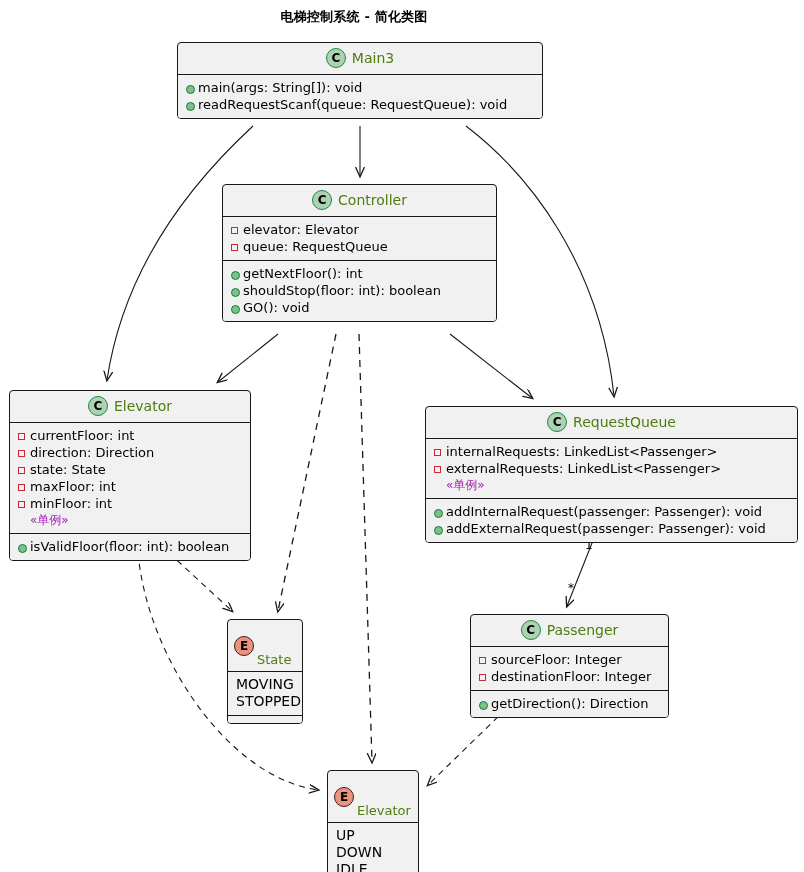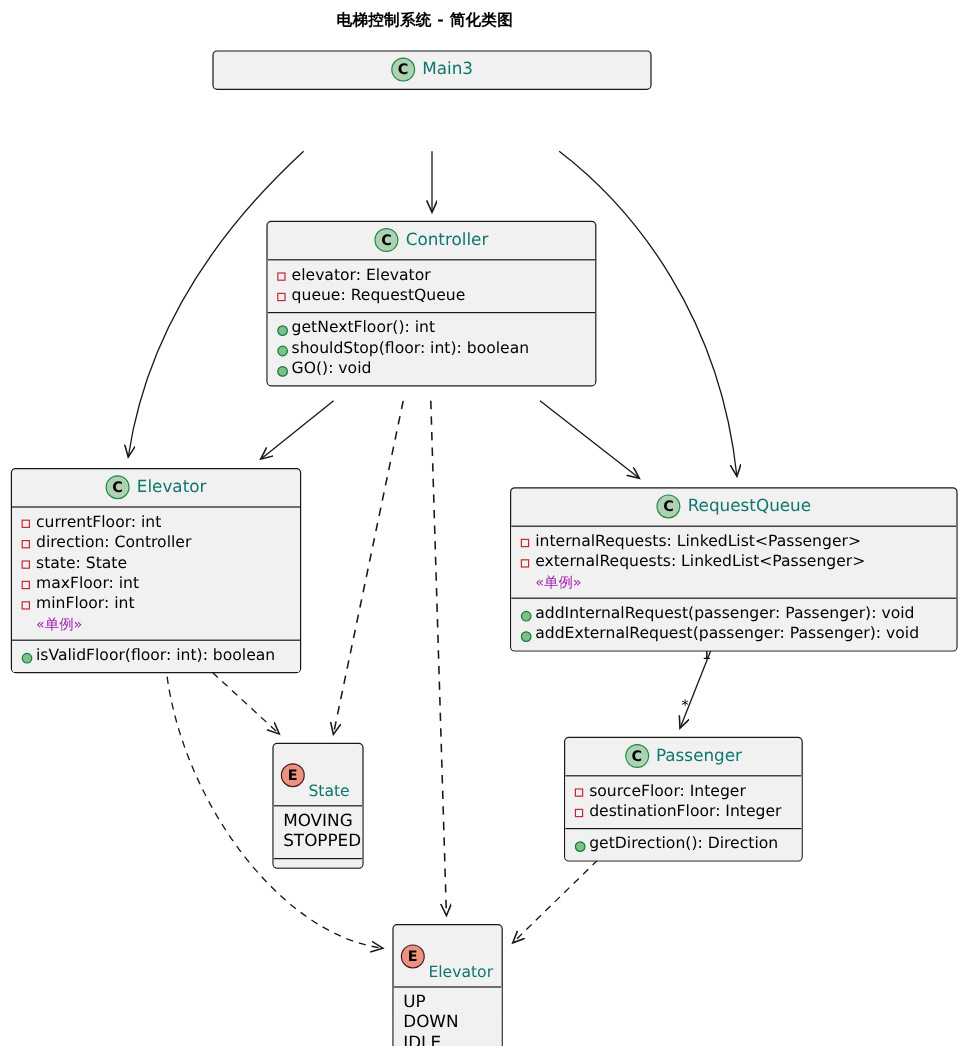--- a/index.html
+++ b/index.html
@@ -136,21 +136,21 @@
     flex: 0 0 18px;
   }
   .type-icon.cls {
     background: #ADD1B2;
     border: 1px solid #1B8A3F;
   }
   .type-icon.enm {
     background: #EB937F;
     border: 1px solid #46191C;
   }
-  .node-title { font-size: 14px; color: #0f766e; }
+  .node-title { font-size: 14px; color: #4d7c0f; }
   .node.enum .node-title { font-size: 13px; margin-top: 28px; }
   
   .edge-label {
     position: absolute;
     font-size: 12px;
     color: #000000;
     white-space: nowrap;
   }
 </style>
 </head>
@@ -191,20 +191,30 @@
   </svg>
 
   <div class="edge-label" style="left:585px; top:538px;">1</div>
   <div class="edge-label" style="left:568px; top:581px;">*</div>
 
   <div class="node" style="left:177px; top:42px; width:366px;">
     <div class="node-header">
       <span class="type-icon cls">C</span>
       <span class="node-title">Main3</span>
     </div>
+    <div class="compartment">
+      <div class="member">
+        <span class="mk public"></span>
+        <span class="mtext">main(args: String[]): void</span>
+      </div>
+      <div class="member">
+        <span class="mk public"></span>
+        <span class="mtext">readRequestScanf(queue: RequestQueue): void</span>
+      </div>
+    </div>
   </div>
 
   <div class="node" style="left:222px; top:184px; width:275px;">
     <div class="node-header">
       <span class="type-icon cls">C</span>
       <span class="node-title">Controller</span>
     </div>
     <div class="compartment">
       <div class="member">
         <span class="mk private"></span>
@@ -236,21 +246,21 @@
       <span class="type-icon cls">C</span>
       <span class="node-title">Elevator</span>
     </div>
     <div class="compartment">
       <div class="member">
         <span class="mk private"></span>
         <span class="mtext">currentFloor: int</span>
       </div>
       <div class="member">
         <span class="mk private"></span>
-        <span class="mtext">direction: Controller</span>
+        <span class="mtext">direction: Direction</span>
       </div>
       <div class="member">
         <span class="mk private"></span>
         <span class="mtext">state: State</span>
       </div>
       <div class="member">
         <span class="mk private"></span>
         <span class="mtext">maxFloor: int</span>
       </div>
       <div class="member">

